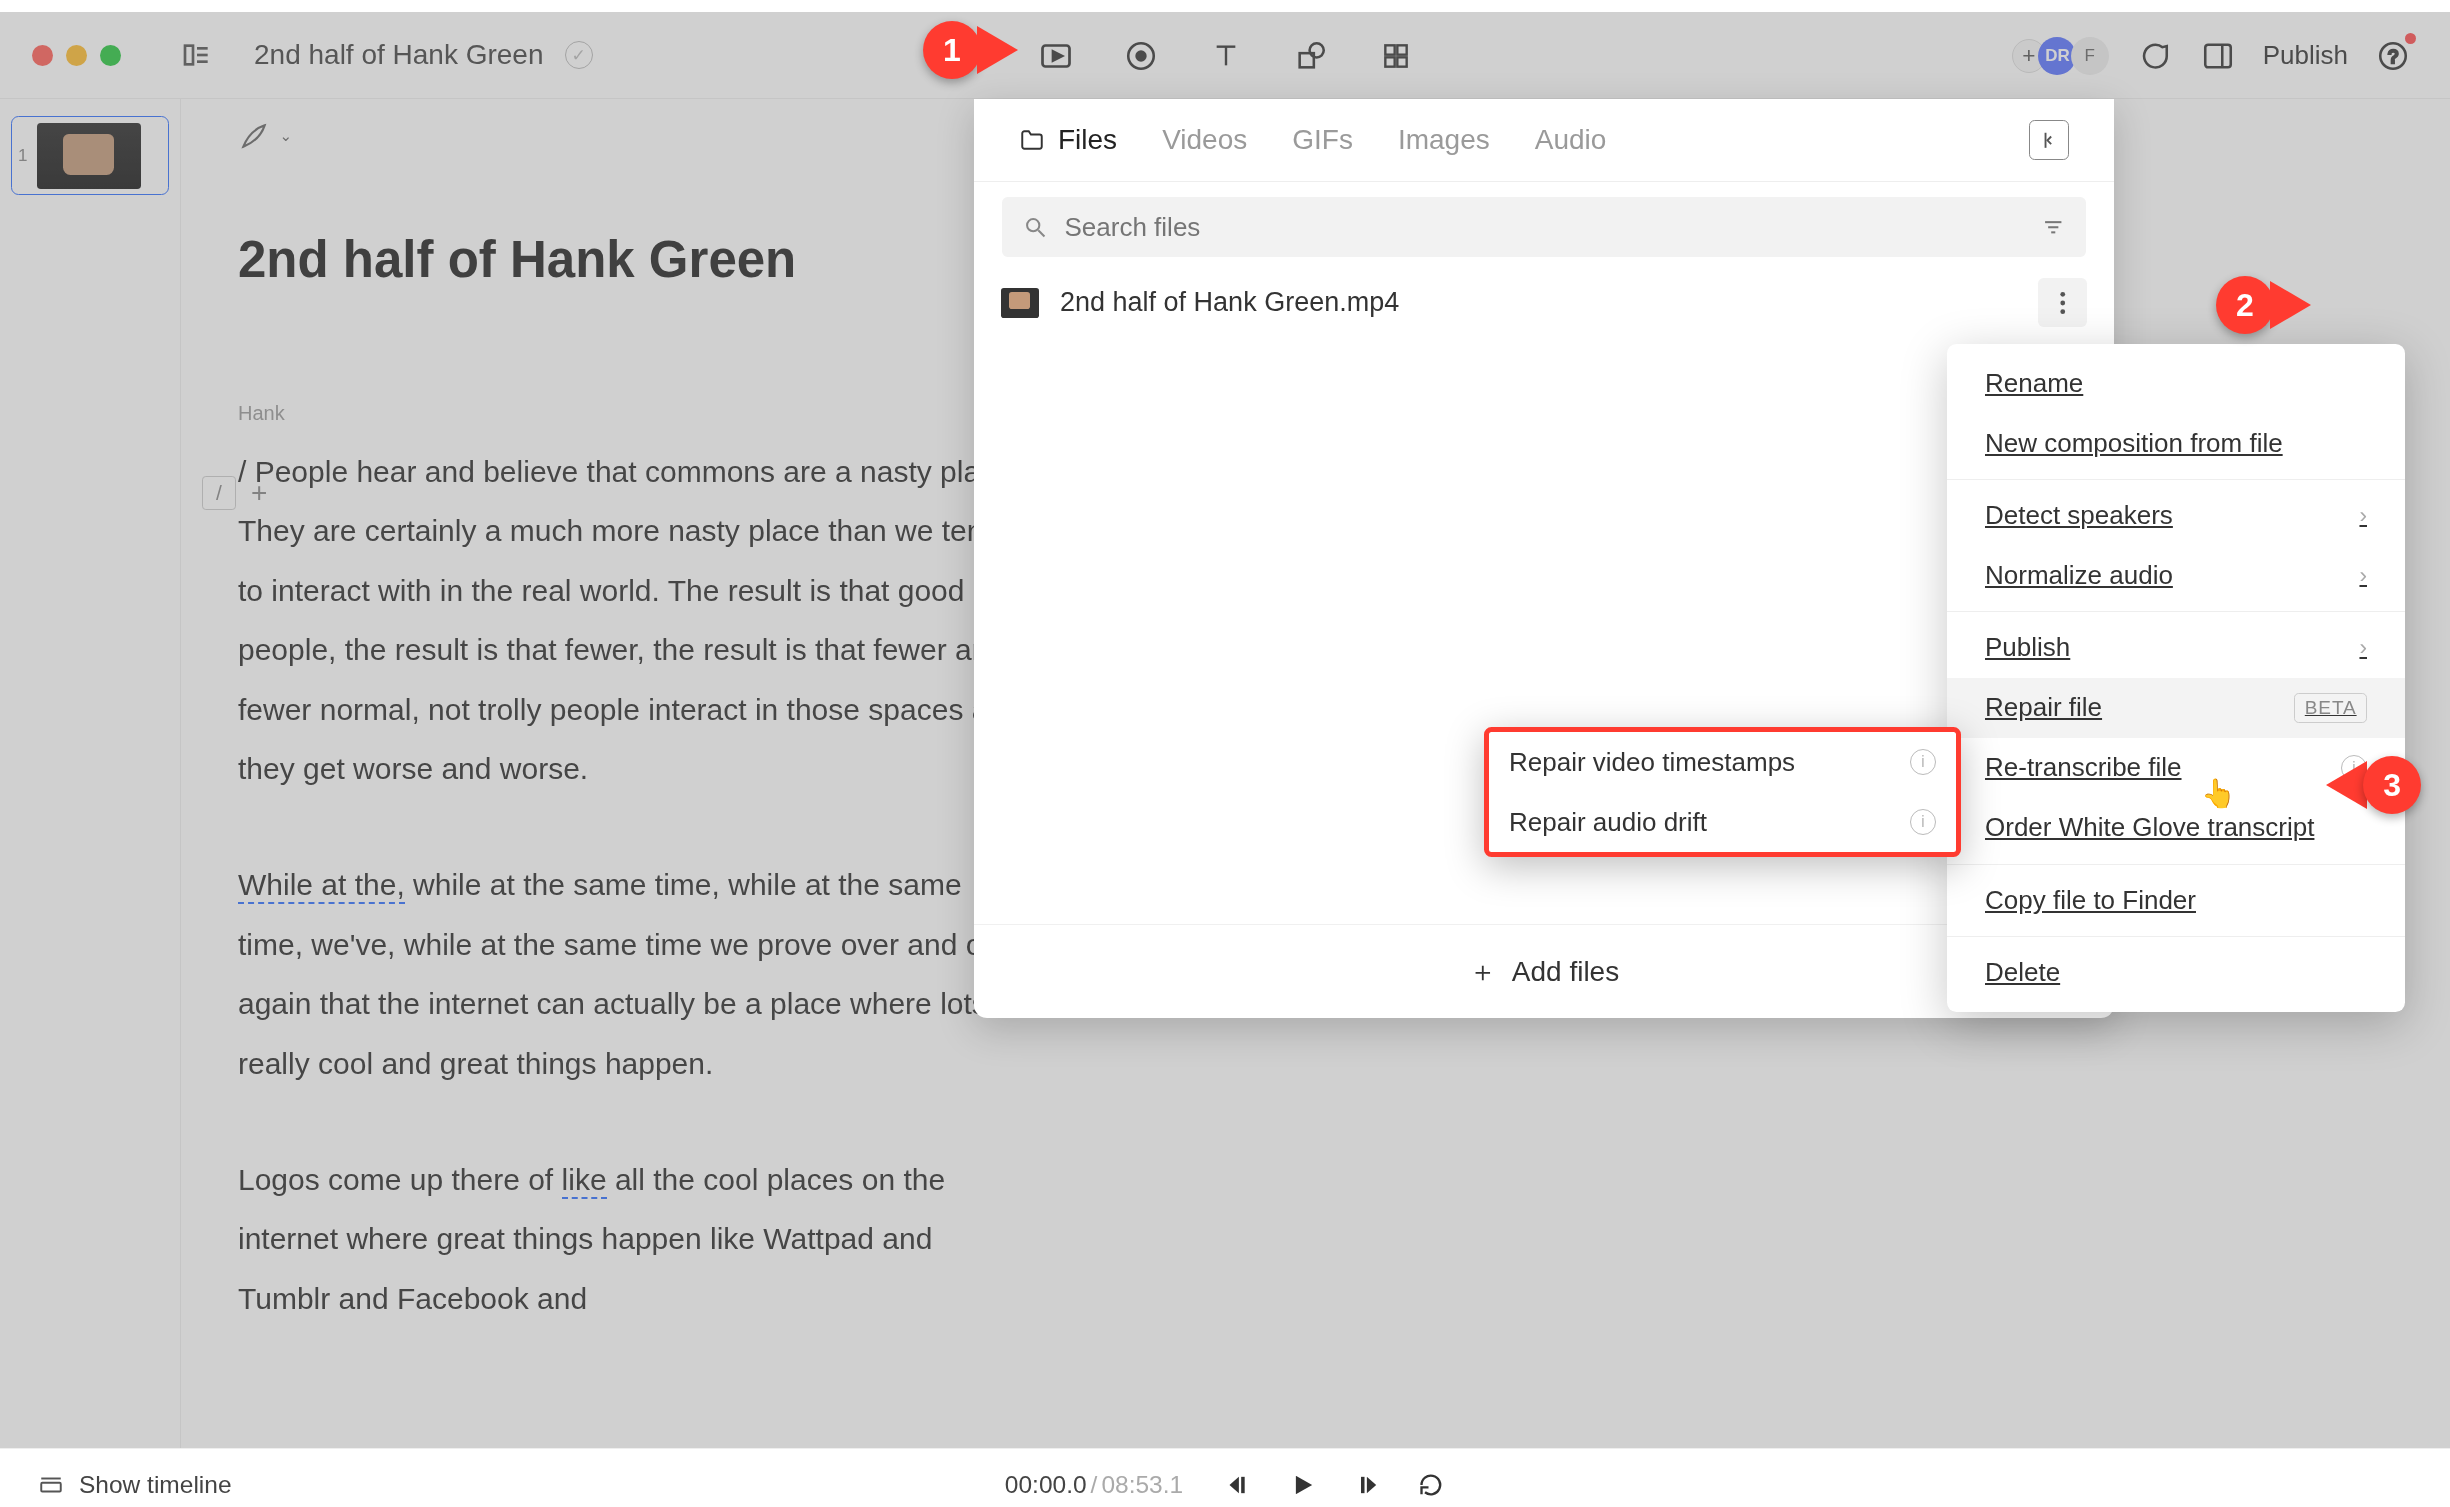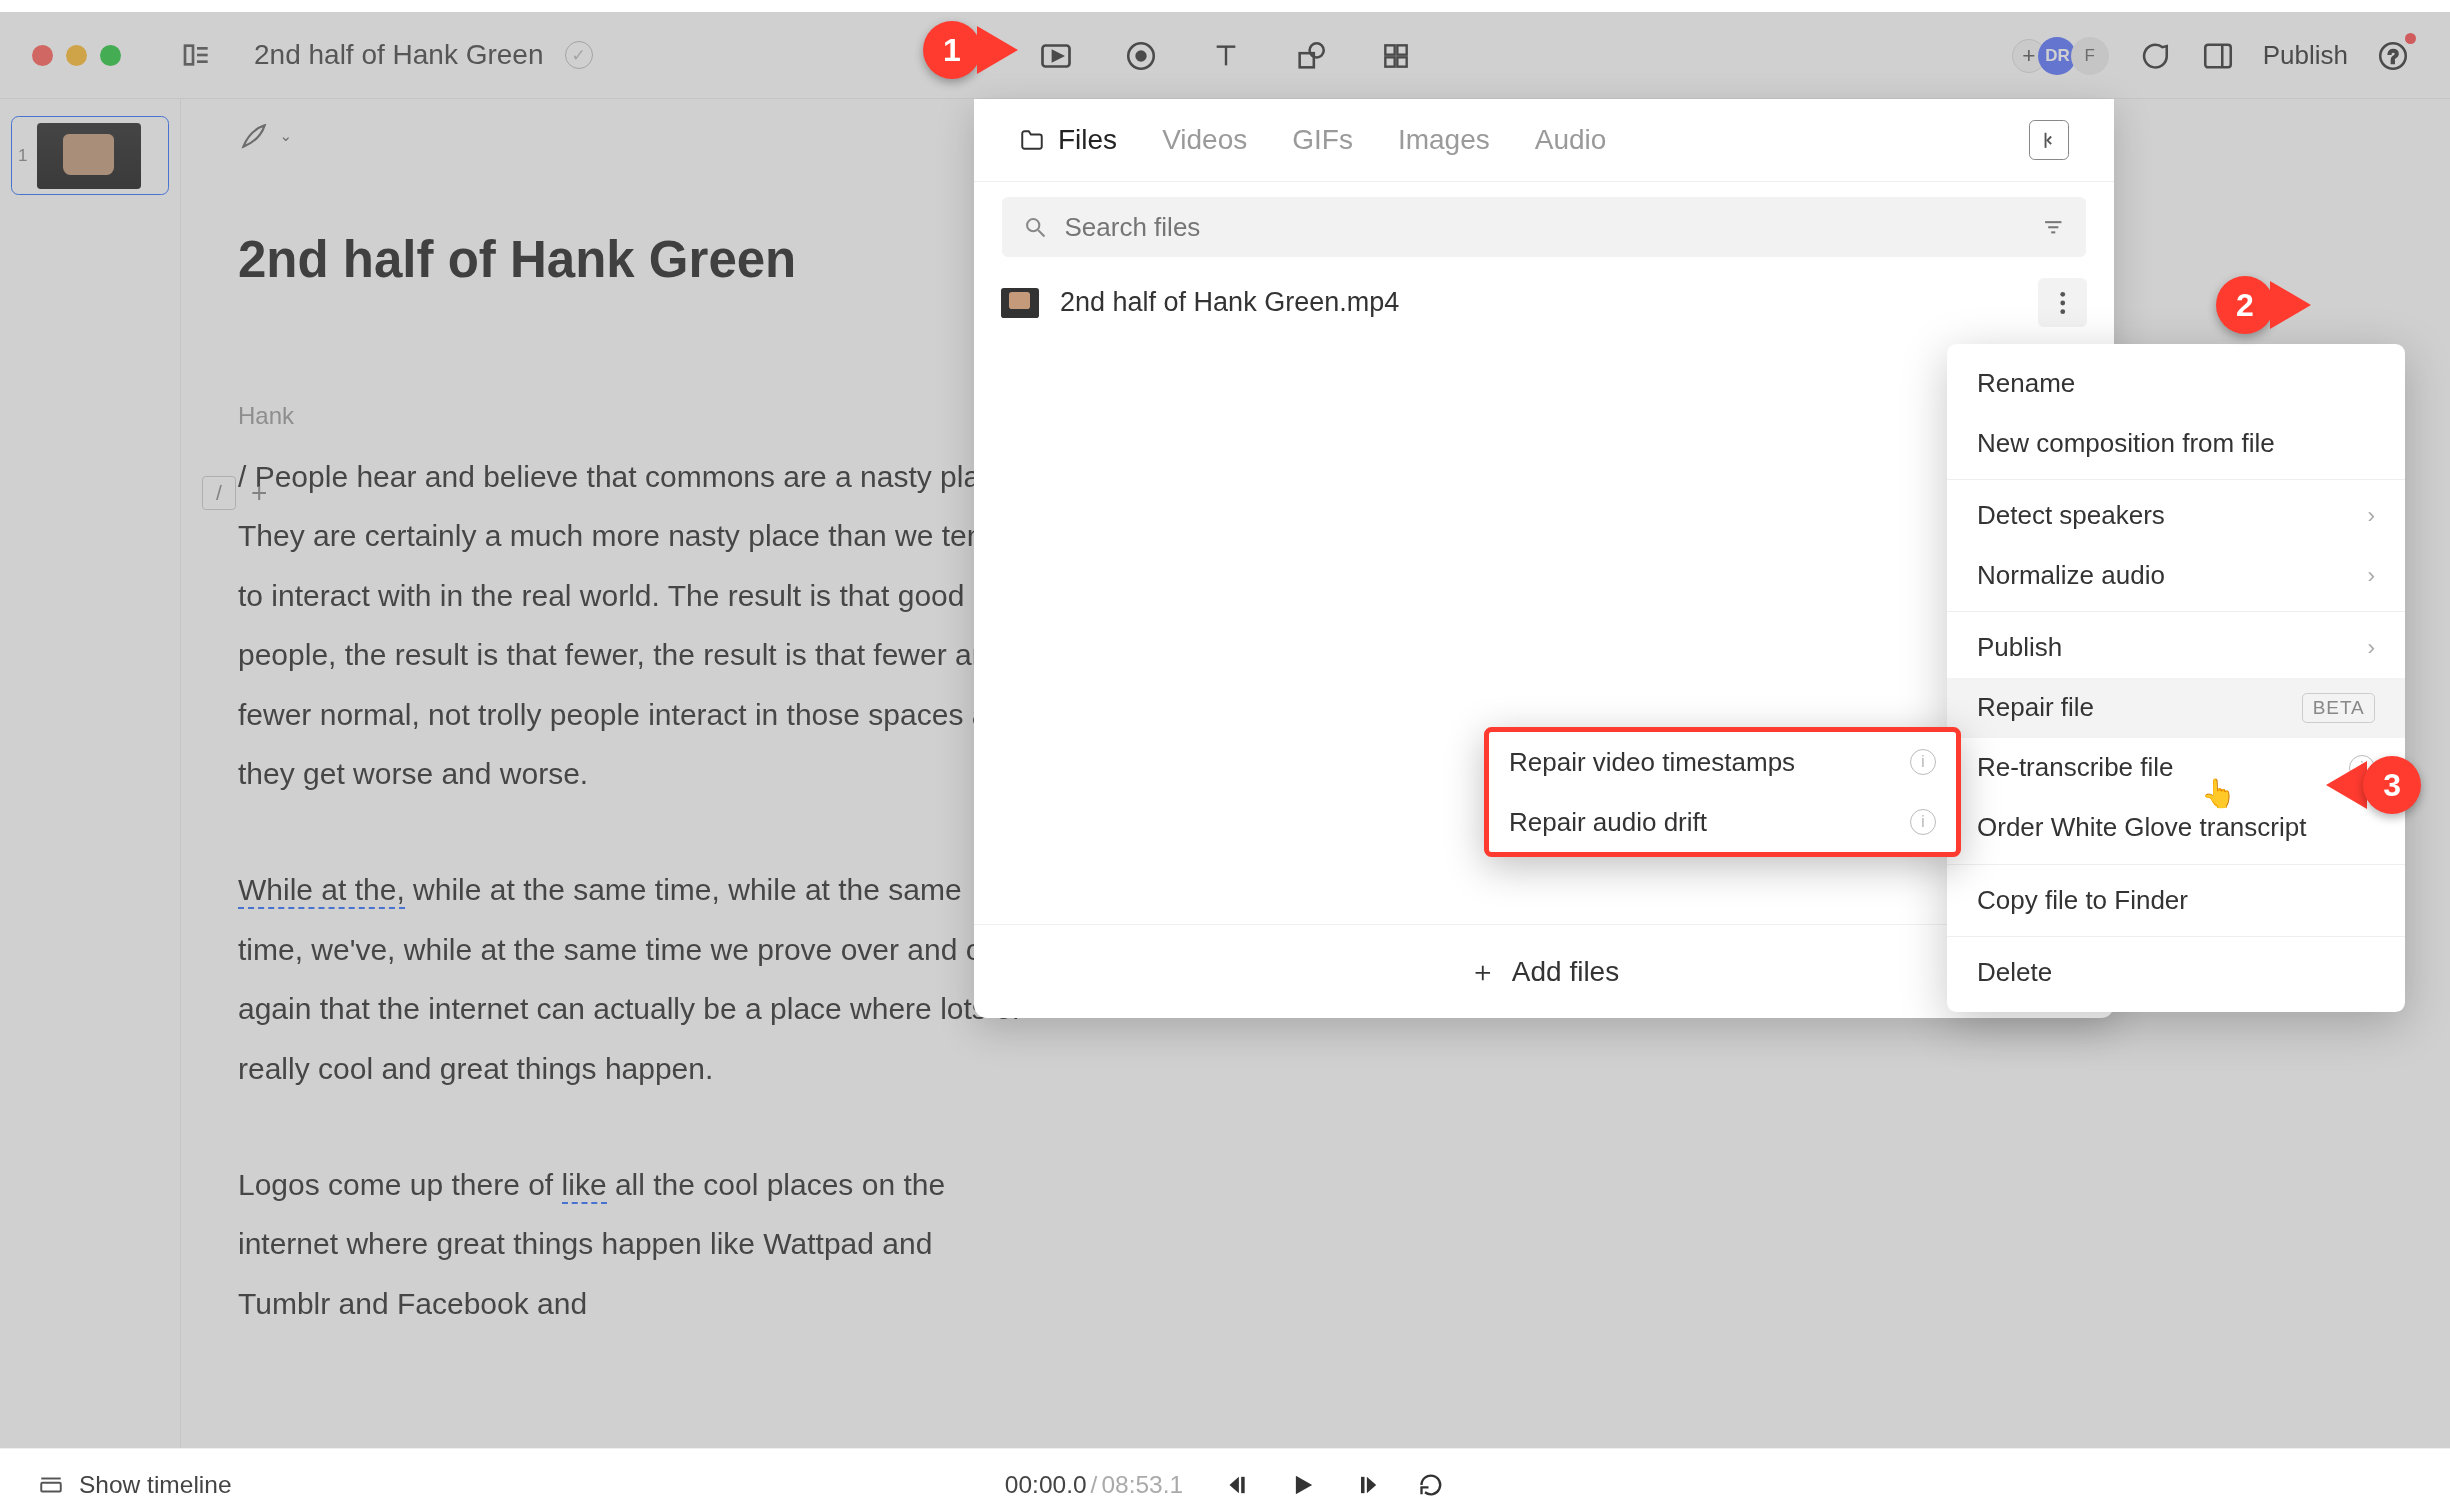--- a/index.html
+++ b/index.html
@@ -32,21 +32,21 @@
   .scene-thumb { width:104px; height:66px; border-radius:3.8px; background:linear-gradient(#2a2a2a,#1a1a1a); position:relative; overflow:hidden;}
   .scene-thumb::after{content:""; position:absolute; left:26px; top:11.3px; width:51px; height:41px; background:#c49a7a; border-radius:5.7px 5.7px 7.5px 7.5px;}
 
   
   .editor { position:absolute; top:87px; left:181px; right:0; bottom:72px; display:flex;}
   .script-col { width:905px; padding:0 57px; }
   .script-tools { height:74px; display:flex; align-items:center; gap:17px;}
   .quill { color:#666; display:flex; align-items:center; gap:9.4px;}
   .search-right { margin-left:auto;}
   .h1 { font-size:51px; font-weight:600; color:#222; margin-top:57px;}
-  .speaker { font-size:24px; color:#9a9a9a; margin-top:113px;}
+  .speaker { font-size:20px; color:#9a9a9a; margin-top:113px;}
   .para { font-size:30px; line-height:1.98; color:#2b2b2b; margin-top:17px;}
   .para + .para { margin-top:57px; }
   .dashed { border-bottom:2.8px dashed #2f6fff; padding-bottom:0.9px;}
   .gutter { position:absolute; left:202px; top:464px; display:flex; align-items:center; gap:15px;}
   .gut-box { width:34px; height:34px; border:0.9px solid #ccc; border-radius:3.8px; display:flex; align-items:center; justify-content:center; color:#888; font-size:21px;}
   .gut-plus { font-size:28px; color:#888;}
 
   
   .dim { position:absolute; inset:0; background:rgba(120,120,120,0.35); }
 
@@ -60,21 +60,21 @@
   .panel-search input { flex:1; border:0; background:transparent; font-size:26px; color:#555; outline:none;}
   .filter-icon { margin-left:auto; color:#777;}
   .file-row { display:flex; align-items:center; gap:21px; padding:21px 27px; font-size:27px; color:#333;}
   .file-thumb { width:38px; height:30px; background:#333; border-radius:2.8px; position:relative;}
   .file-thumb::after{content:""; position:absolute; left:7.5px; top:4.7px; width:21px; height:17px; background:#c49a7a; border-radius:2.8px;}
   .file-more { margin-left:auto; width:49px; height:49px; border-radius:5.7px; background:#f2f2f2; display:flex; align-items:center; justify-content:center;}
   .add-files { margin-top:auto; height:94px; display:flex; align-items:center; justify-content:center; gap:15px; font-size:28px; color:#333; border-top:0.9px solid #f0f0f0;}
 
   
   .ctx { position:absolute; top:332px; left:1947px; width:458px; background:#fff; border-radius:9.4px; box-shadow:0 11.3px 47px rgba(0,0,0,0.22); padding:9.4px 0; font-size:26px; color:#333;}
-  .ctx-item { height:60px; display:flex; align-items:center; padding:0 30px; gap:11.3px;}
+  .ctx-item { height:60px; display:flex; align-items:center; padding:0 38px; gap:11.3px;text-decoration:underline;}
   .ctx-item:hover, .ctx-item.hover { background:#f3f3f3;}
   .ctx-sep { height:0.9px; background:#eee; margin:5.7px 0;}
   .ctx-right { margin-left:auto; display:flex; align-items:center; gap:13px; color:#999;}
   .beta { font-size:19px; border:0.9px solid #ccc; border-radius:4.7px; padding:2.8px 9.4px; color:#888; letter-spacing:0.9px;text-align:right;}
   .chev { font-size:22.6px; color:#aaa;}
   .info { width:26px; height:26px; border:1.9px solid #bbb; border-radius:50%; display:flex; align-items:center; justify-content:center; font-size:17px; color:#bbb;}
 
   
   .submenu { position:absolute; top:715px; left:1484px; width:477px; background:#fff; border-radius:7.5px; box-shadow:0 9.4px 38px rgba(0,0,0,0.25); border:5.7px solid #ff3b30; }
   .sub-item { height:60px; display:flex; align-items:center; padding:0 20px; font-size:26px; color:#333;}

